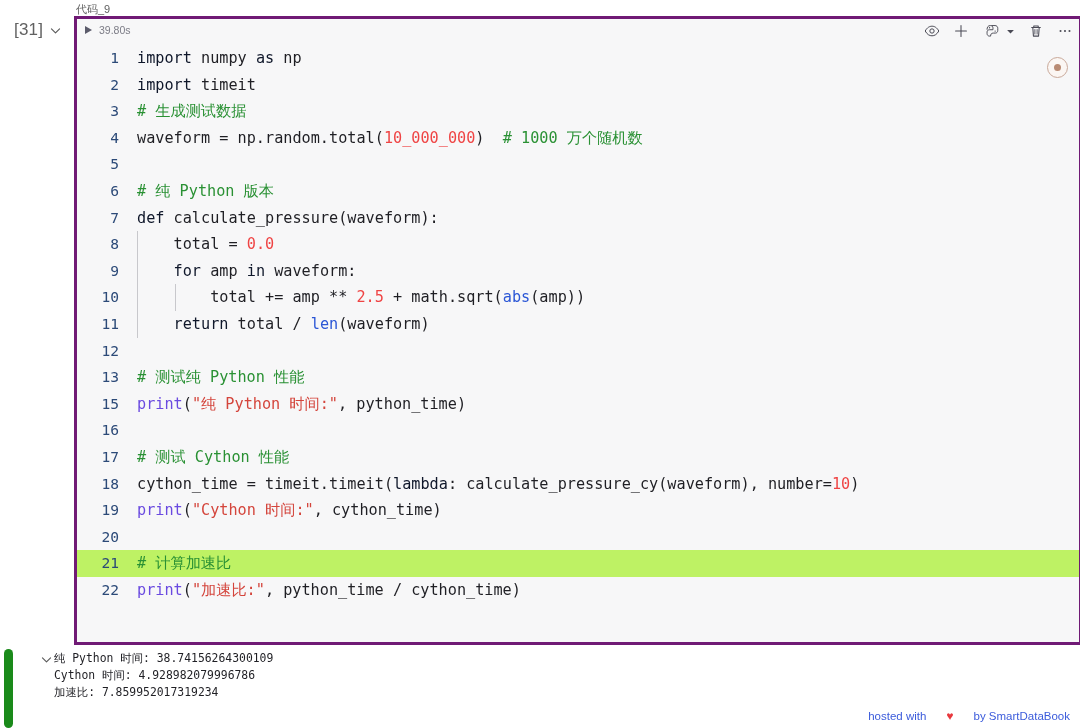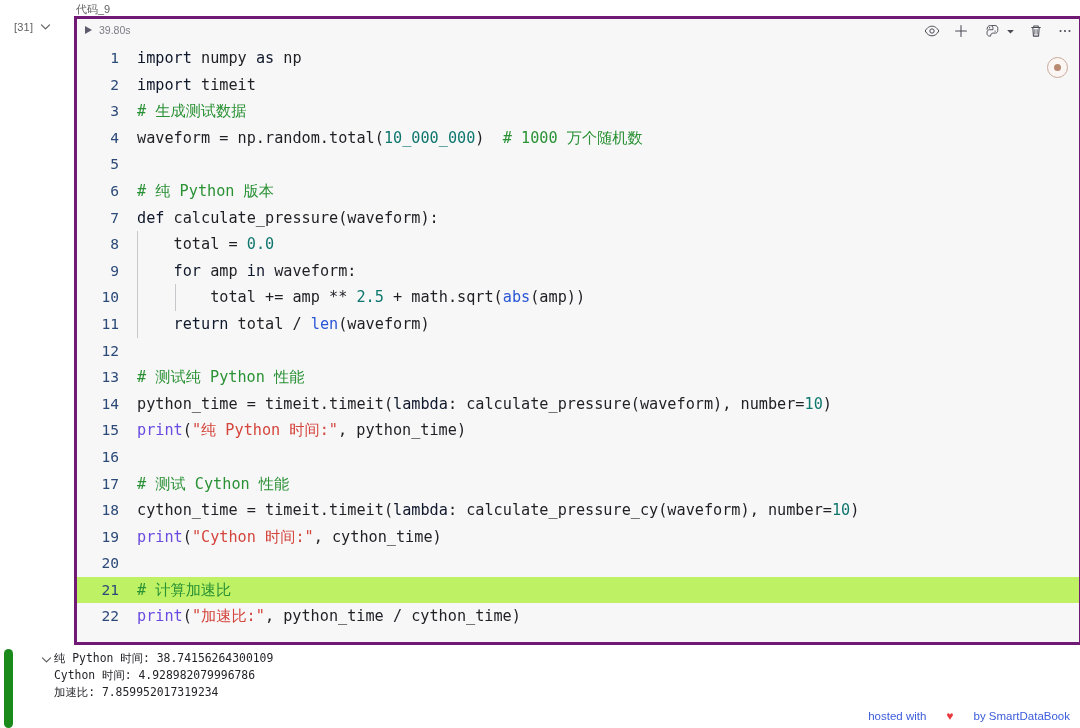--- a/index.html
+++ b/index.html
@@ -18,21 +18,21 @@
   }
   .run-bar.cell   { top: 16px;  height: 629px; }
   .run-bar.output { top: 649px; height: 79px; }
 
   
   .exec-gutter {
     position: absolute; left: 14px; top: 20px;
     width: 52px; display: flex; align-items: center; gap: 6px;
   }
   .exec-count {
-    font-size: 11px; color: #616161; letter-spacing: .2px;
+    font-size: 17px; color: #616161; letter-spacing: .2px;
     font-family: "Liberation Sans", sans-serif;
   }
   .chev {
     width: 13px; height: 13px; color: #5a5a5a; display:inline-block;
   }
   .chev svg { display:block; }
 
   
   .cell-title {
     position: absolute; left: 76px; top: 2px;
@@ -104,21 +104,21 @@
     position: absolute; top: 0; width: 1px; height: 26.6px;
     background: #c8c8cc;
   }
   .g1 { left: 8px; }
   .g2 { left: 45.5px; }
 
   
   .kw  { color: #0f172a; margin-top: 12px; }
   .bi  { color: #2a56d6; }
   .fn  { color: #6a4ae0; }
-  .num { color: #0f766e; }
+  .num { color: #ef4444; }
   .str { color: #d4453c; }
   .cm  { color: #2a9134; }
   .pl  { color: #1f1f24; }
 
   
   .output-wrap {
     position: absolute; left: 40px; top: 650px;
     display: flex; align-items: flex-start; gap: 1px;
   }
   .out-chev { width: 13px; height: 13px; color: #5a5a5a; margin-top: 3px; }
@@ -213,21 +213,20 @@
         <div class="code-line"><span class="lineno">4</span><span class="code-text"><span class="pl">waveform = np.random.total(</span><span class="num">10_000_000</span><span class="pl">)  </span><span class="cm"># 1000 万个随机数</span></span></div>
         <div class="code-line"><span class="lineno">5</span><span class="code-text"></span></div>
         <div class="code-line"><span class="lineno">6</span><span class="code-text"><span class="cm"># 纯 Python 版本</span></span></div>
         <div class="code-line"><span class="lineno">7</span><span class="code-text"><span class="kw">def</span><span class="pl"> calculate_pressure(waveform):</span></span></div>
         <div class="code-line"><span class="lineno">8</span><span class="code-text"><span class="guide g1"></span><span class="pl">    total = </span><span class="num">0.0</span></span></div>
         <div class="code-line"><span class="lineno">9</span><span class="code-text"><span class="guide g1"></span><span class="pl">    </span><span class="kw">for</span><span class="pl"> amp </span><span class="kw">in</span><span class="pl"> waveform:</span></span></div>
         <div class="code-line"><span class="lineno">10</span><span class="code-text"><span class="guide g1"></span><span class="guide g2"></span><span class="pl">        total += amp ** </span><span class="num">2.5</span><span class="pl"> + math.sqrt(</span><span class="bi">abs</span><span class="pl">(amp))</span></span></div>
         <div class="code-line"><span class="lineno">11</span><span class="code-text"><span class="guide g1"></span><span class="pl">    </span><span class="kw">return</span><span class="pl"> total / </span><span class="bi">len</span><span class="pl">(waveform)</span></span></div>
         <div class="code-line"><span class="lineno">12</span><span class="code-text"></span></div>
         <div class="code-line"><span class="lineno">13</span><span class="code-text"><span class="cm"># 测试纯 Python 性能</span></span></div>
-        <div class="code-line"><span class="lineno">14</span><span class="code-text"><span class="pl">python_time = timeit.timeit(</span><span class="kw">lambda</span><span class="pl">: calculate_pressure(waveform), number=</span><span class="num">10</span><span class="pl">)</span></span></div>
         <div class="code-line"><span class="lineno">15</span><span class="code-text"><span class="fn">print</span><span class="pl">(</span><span class="str">"纯 Python 时间:"</span><span class="pl">, python_time)</span></span></div>
         <div class="code-line"><span class="lineno">16</span><span class="code-text"></span></div>
         <div class="code-line"><span class="lineno">17</span><span class="code-text"><span class="cm"># 测试 Cython 性能</span></span></div>
         <div class="code-line"><span class="lineno">18</span><span class="code-text"><span class="pl">cython_time = timeit.timeit(</span><span class="kw">lambda</span><span class="pl">: calculate_pressure_cy(waveform), number=</span><span class="num">10</span><span class="pl">)</span></span></div>
         <div class="code-line"><span class="lineno">19</span><span class="code-text"><span class="fn">print</span><span class="pl">(</span><span class="str">"Cython 时间:"</span><span class="pl">, cython_time)</span></span></div>
         <div class="code-line"><span class="lineno">20</span><span class="code-text"></span></div>
         <div class="code-line hl"><span class="lineno">21</span><span class="code-text"><span class="cm"># 计算加速比</span></span></div>
         <div class="code-line"><span class="lineno">22</span><span class="code-text"><span class="fn">print</span><span class="pl">(</span><span class="str">"加速比:"</span><span class="pl">, python_time / cython_time)</span></span></div>
       </div>
   </div>

